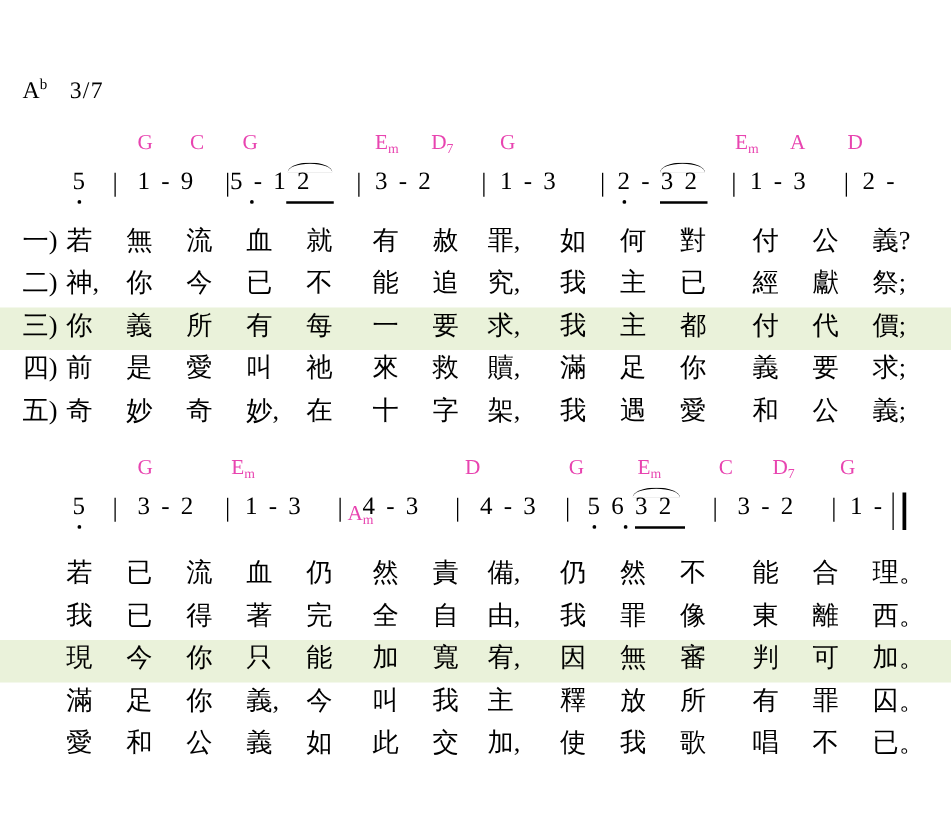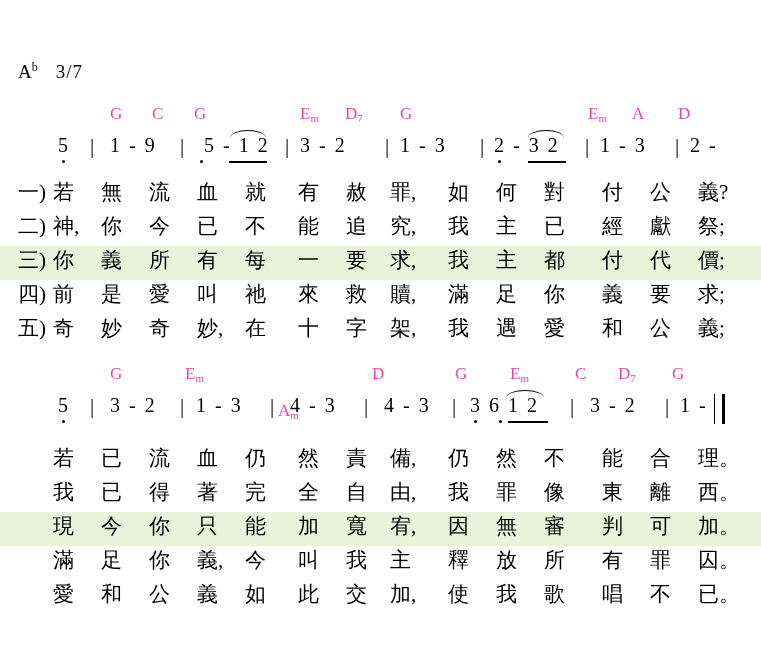--- a/index.html
+++ b/index.html
@@ -159,21 +159,21 @@
       <span class="chord" style="left: 345px;"><span>D</span><sub>7</sub></span>
       <span class="chord" style="left: 400px;"><span>G</span></span>
       <span class="chord" style="left: 588px;"><span>E</span><sub>m</sub></span>
       <span class="chord" style="left: 632px;"><span>A</span></span>
       <span class="chord" style="left: 678px;"><span>D</span></span>
     </div>
 
   <div class="notationrow" id="notes1" style="top:134px">
       <span class="note" style="left: 58px;">5</span>
       <span class="note" style="left: 110px;">1 - 9</span>
-      <span class="note" style="left: 204px;">5 - 1 2</span>
+      <span class="note" style="left: 184px;">5 - 1 2</span>
       <span class="note" style="left: 300px;">3 - 2</span>
       <span class="note" style="left: 400px;">1 - 3</span>
       <span class="note" style="left: 494px;">2 - 3 2</span>
       <span class="note" style="left: 600px;">1 - 3</span>
       <span class="note" style="left: 690px;">2 -</span>
       <span class="bar" style="left: 90px;">|</span>
       <span class="bar" style="left: 180px;">|</span>
       <span class="bar" style="left: 285px;">|</span>
       <span class="bar" style="left: 385px;">|</span>
       <span class="bar" style="left: 480px;">|</span>
@@ -287,21 +287,21 @@
       <span class="chord" style="left: 618px;"><span>D</span><sub>7</sub></span>
       <span class="chord" style="left: 672px;"><span>G</span></span>
     </div>
 
   <div class="notationrow" id="notes2" style="top:394px">
       <span class="note" style="left: 58px;">5</span>
       <span class="note" style="left: 110px;">3 - 2</span>
       <span class="note" style="left: 196px;">1 - 3</span>
       <span class="note" style="left: 290px;">4 - 3</span>
       <span class="note" style="left: 384px;">4 - 3</span>
-      <span class="note" style="left: 470px;">3 6 1 2</span>
+      <span class="note" style="left: 470px;">5 6 3 2</span>
       <span class="note" style="left: 590px;">3 - 2</span>
       <span class="note" style="left: 680px;">1 -</span>
       <span class="bar" style="left: 90px;">|</span>
       <span class="bar" style="left: 180px;">|</span>
       <span class="bar" style="left: 270px;">|</span>
       <span class="bar" style="left: 364px;">|</span>
       <span class="bar" style="left: 452px;">|</span>
       <span class="bar" style="left: 570px;">|</span>
       <span class="bar" style="left: 665px;">|</span>
       <span class="dotunder" style="left: 62px; top: 26px;"></span>

